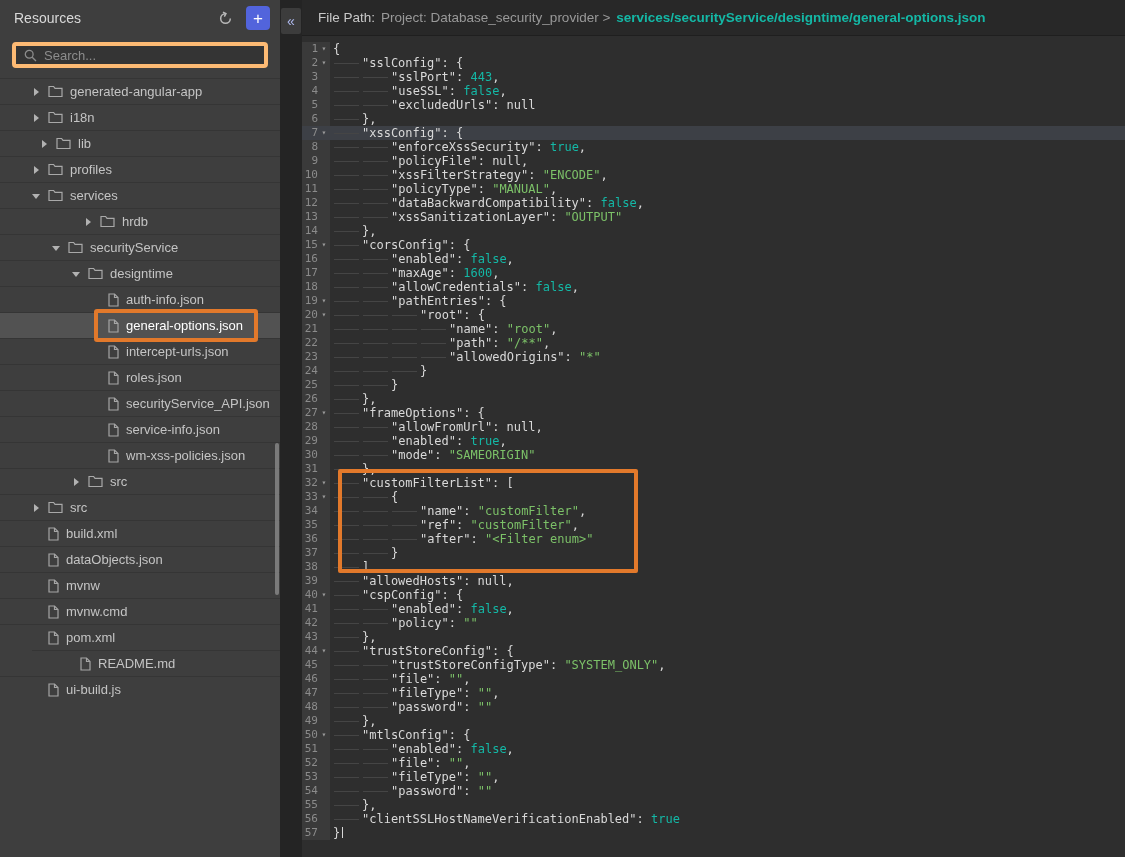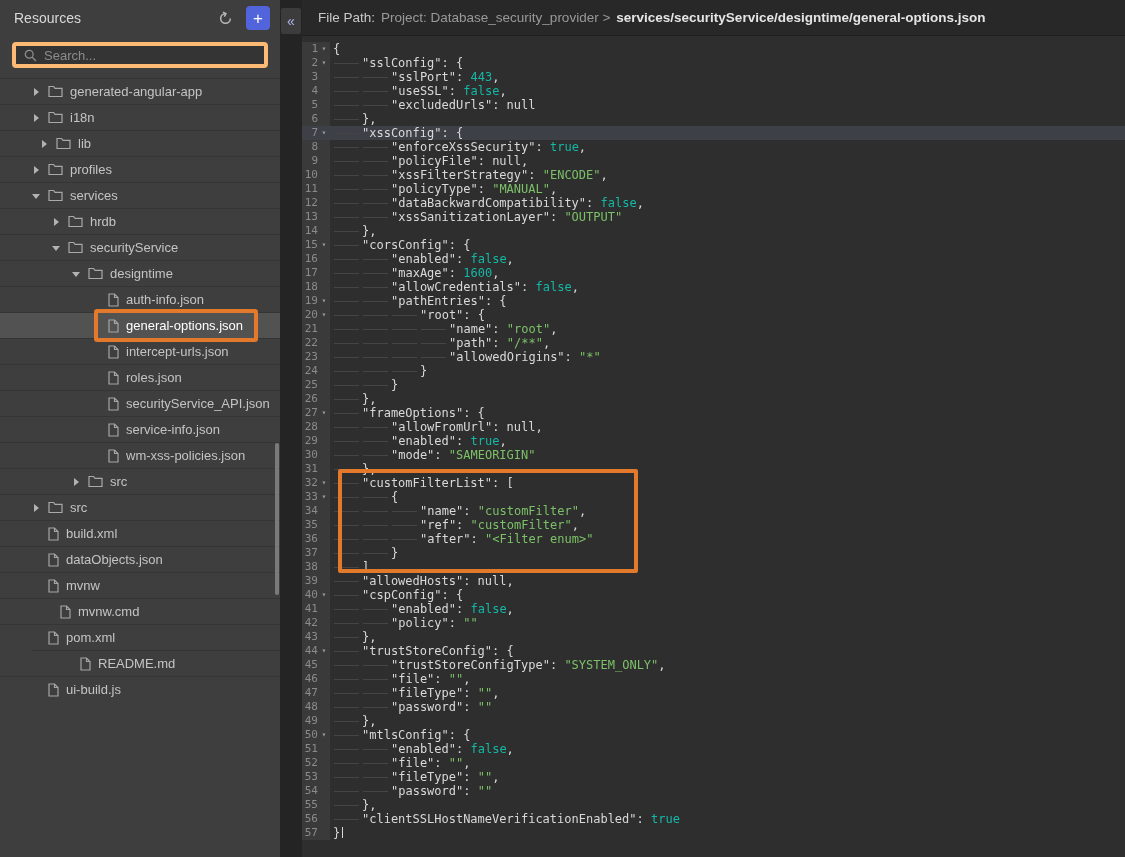--- a/index.html
+++ b/index.html
@@ -44,21 +44,21 @@
   .collapse-btn { position:absolute; top:8px; left:1px; width:20px; height:26px; background:#3c3c3c;
                   border-radius:2px; color:#aeb9ee; font-size:14px; display:flex; align-items:center;
                   justify-content:center; cursor:pointer; }
 
   
   .editor { flex:1; display:flex; flex-direction:column; background:#2e2e2e; }
   .topbar { height:36px; background:#282828; border-bottom:1px solid #1f1f1f; display:flex;
             align-items:center; padding-left:16px; font-size:13.5px; flex-shrink:0; }
   .fp-label { color:#c9c9c9; margin-right:6px; }
   .fp-prefix { color:#999999; margin-right:6px; }
-  .fp-path { color:#e5e5e5; font-weight:bold; }
+  .fp-path { color:#14b8a6; font-weight:bold; }
   .code-area { position:relative; flex:1; padding-top:6px; font-family:"DejaVu Sans Mono", monospace; }
   .code-line { display:flex; height:14px; line-height:14px; font-size:12px; }
   .code-line.current { background:#3d4046; }
   .gutter { display:flex; width:28px; flex-shrink:0; background:#3a3a3a; }
   .code-line.current .gutter { background:transparent; }
   .ln { width:16px; text-align:right; color:#8b8b8b; font-size:11px; }
   .fold { width:12px; text-align:center; color:#9a9a9a; font-size:8px; cursor:pointer; }
   .ltext { padding-left:3px; white-space:pre; }
   .tab { display:inline-block; width:29px; height:14px; vertical-align:top;
          background:linear-gradient(#454545,#454545) no-repeat 1px 7px / 25px 1px; }
@@ -134,21 +134,21 @@
         </div>
         <div class="tree-row" style="padding-left: 32px;">
           <span class="arrow exp"></span>
           <span class="ticon">
             <svg width="15" height="13" viewBox="0 0 15 13">
               <path d="M1 11.5 V1.5 h4.6 l1.4 1.8 H14 v8.2 z" fill="none" stroke="#a9a9a9" stroke-width="1.2"></path>
             </svg>
           </span>
           <span>services</span>
         </div>
-        <div class="tree-row" style="padding-left: 52px;">
+        <div class="tree-row" style="padding-left: 84px;">
           <span class="arrow col"></span>
           <span class="ticon">
             <svg width="15" height="13" viewBox="0 0 15 13">
               <path d="M1 11.5 V1.5 h4.6 l1.4 1.8 H14 v8.2 z" fill="none" stroke="#a9a9a9" stroke-width="1.2"></path>
             </svg>
           </span>
           <span>hrdb</span>
         </div>
         <div class="tree-row" style="padding-left: 52px;">
           <span class="arrow exp"></span>
@@ -270,21 +270,21 @@
         </div>
         <div class="tree-row" style="padding-left: 48px;">
           <span class="ticon">
             <svg width="11" height="14" viewBox="0 0 11 14">
               <path d="M1 1 h5.5 L10 4.5 V13 H1 z" fill="none" stroke="#a5a5a5" stroke-width="1.2"></path>
               <path d="M6.5 1 v3.5 H10" fill="none" stroke="#a5a5a5" stroke-width="1.2"></path>
             </svg>
           </span>
           <span>mvnw</span>
         </div>
-        <div class="tree-row" style="padding-left: 60px;">
+        <div class="tree-row" style="padding-left: 48px;">
           <span class="ticon">
             <svg width="11" height="14" viewBox="0 0 11 14">
               <path d="M1 1 h5.5 L10 4.5 V13 H1 z" fill="none" stroke="#a5a5a5" stroke-width="1.2"></path>
               <path d="M6.5 1 v3.5 H10" fill="none" stroke="#a5a5a5" stroke-width="1.2"></path>
             </svg>
           </span>
           <span>mvnw.cmd</span>
         </div>
         <div class="tree-row" style="padding-left: 48px;">
           <span class="ticon">

